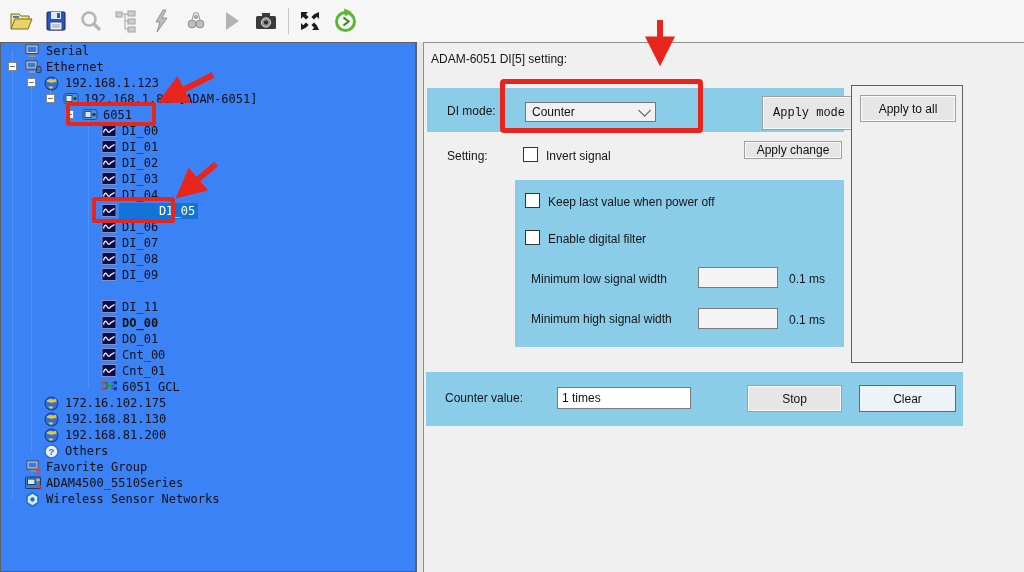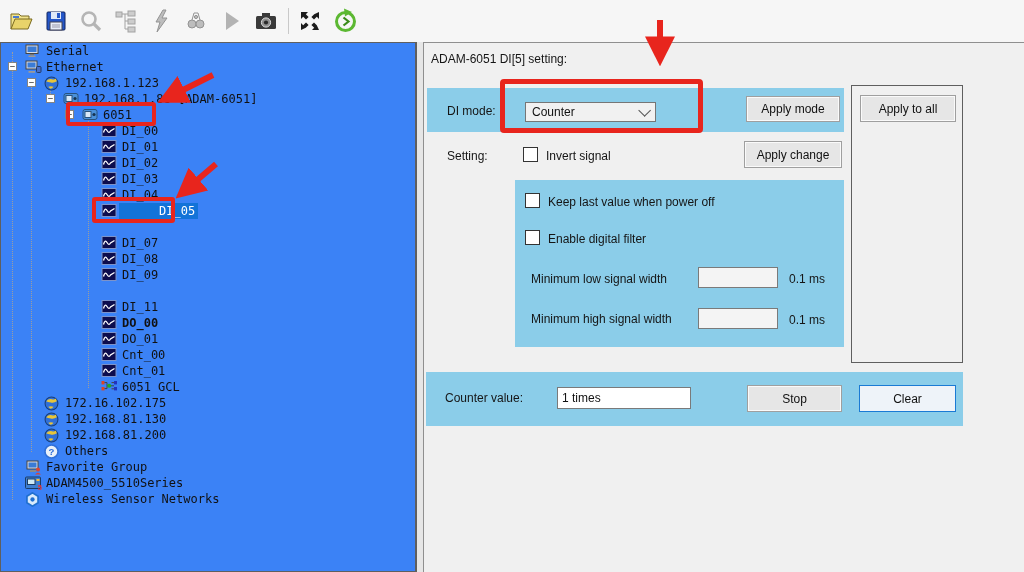--- a/index.html
+++ b/index.html
@@ -213,20 +213,27 @@
           </svg></span>
         <span class="tree-label" style="left: 118px;">DI_04</span>
       </div>
       <div class="tree-row" style="top: 160px;">
         <span class="tree-icon" style="left: 100px;"><svg width="16" height="13" viewBox="0 0 15 13">
             <rect x="0.5" y="0.5" width="14" height="12" fill="#0d0d4d" stroke="#7d93c9"></rect>
             <path d="M2 8.5 Q3.5 3 5.5 6.5 T9 7 L13 4.5" stroke="#fff" fill="none" stroke-width="1.3"></path>
           </svg></span>
         <span class="tree-label sel" style="left: 118px;">DI_05</span>
       </div>
+      <div class="tree-row" style="top: 176px;">
+        <span class="tree-icon" style="left: 100px;"><svg width="16" height="13" viewBox="0 0 15 13">
+            <rect x="0.5" y="0.5" width="14" height="12" fill="#0d0d4d" stroke="#7d93c9"></rect>
+            <path d="M2 8.5 Q3.5 3 5.5 6.5 T9 7 L13 4.5" stroke="#fff" fill="none" stroke-width="1.3"></path>
+          </svg></span>
+        <span class="tree-label" style="left: 118px;">DI_06</span>
+      </div>
       <div class="tree-row" style="top: 192px;">
         <span class="tree-icon" style="left: 100px;"><svg width="16" height="13" viewBox="0 0 15 13">
             <rect x="0.5" y="0.5" width="14" height="12" fill="#0d0d4d" stroke="#7d93c9"></rect>
             <path d="M2 8.5 Q3.5 3 5.5 6.5 T9 7 L13 4.5" stroke="#fff" fill="none" stroke-width="1.3"></path>
           </svg></span>
         <span class="tree-label" style="left: 118px;">DI_07</span>
       </div>
       <div class="tree-row" style="top: 208px;">
         <span class="tree-icon" style="left: 100px;"><svg width="16" height="13" viewBox="0 0 15 13">
             <rect x="0.5" y="0.5" width="14" height="12" fill="#0d0d4d" stroke="#7d93c9"></rect>
@@ -349,29 +356,29 @@
   <div id="right-panel"></div>
 
   <div class="abs label" style="left:431px;top:52px;">ADAM-6051 DI[5] setting:</div>
 
   <div class="abs bluebox" style="left:427px;top:88px;width:417px;height:44px;"></div>
   <div class="abs label" style="left:447px;top:104px;">DI mode:</div>
   <div class="combo" style="left:525px;top:102px;width:131px;height:20px;">
     <span>Counter</span>
     <span class="chev"></span>
   </div>
-  <div class="btn" style="left:746px;top:96px;width:94px;height:26px;">Apply mode</div>
+  <div class="btn" style="left:762px;top:96px;width:94px;height:34px;font-family:Liberation Mono, monospace;">Apply mode</div>
 
   <div class="abs" style="left:851px;top:85px;width:112px;height:278px;border:1px solid #5f5f5f;background:#f0f0f0;box-sizing:border-box;"></div>
   <div class="btn" style="left:860px;top:95px;width:96px;height:27px;">Apply to all</div>
 
   <div class="abs label" style="left:447px;top:149px;">Setting:</div>
   <div class="checkbox" style="left:523px;top:147px;"></div>
   <div class="abs label" style="left:546px;top:149px;">Invert signal</div>
-  <div class="btn" style="left:744px;top:141px;width:98px;height:27px;">Apply change</div>
+  <div class="btn" style="left:744px;top:141px;width:98px;height:18px;">Apply change</div>
 
   <div class="abs bluebox" style="left:515px;top:180px;width:329px;height:167px;"></div>
   <div class="checkbox" style="left:525px;top:193px;"></div>
   <div class="abs label" style="left:548px;top:195px;">Keep last value when power off</div>
   <div class="checkbox" style="left:525px;top:230px;"></div>
   <div class="abs label" style="left:548px;top:232px;">Enable digital filter</div>
 
   <div class="abs label" style="left:531px;top:272px;">Minimum low signal width</div>
   <input class="input gray" style="left: 698px; top: 267px; width: 80px; height: 21px;" value="">
   <div class="abs label" style="left:789px;top:272px;">0.1 ms</div>

